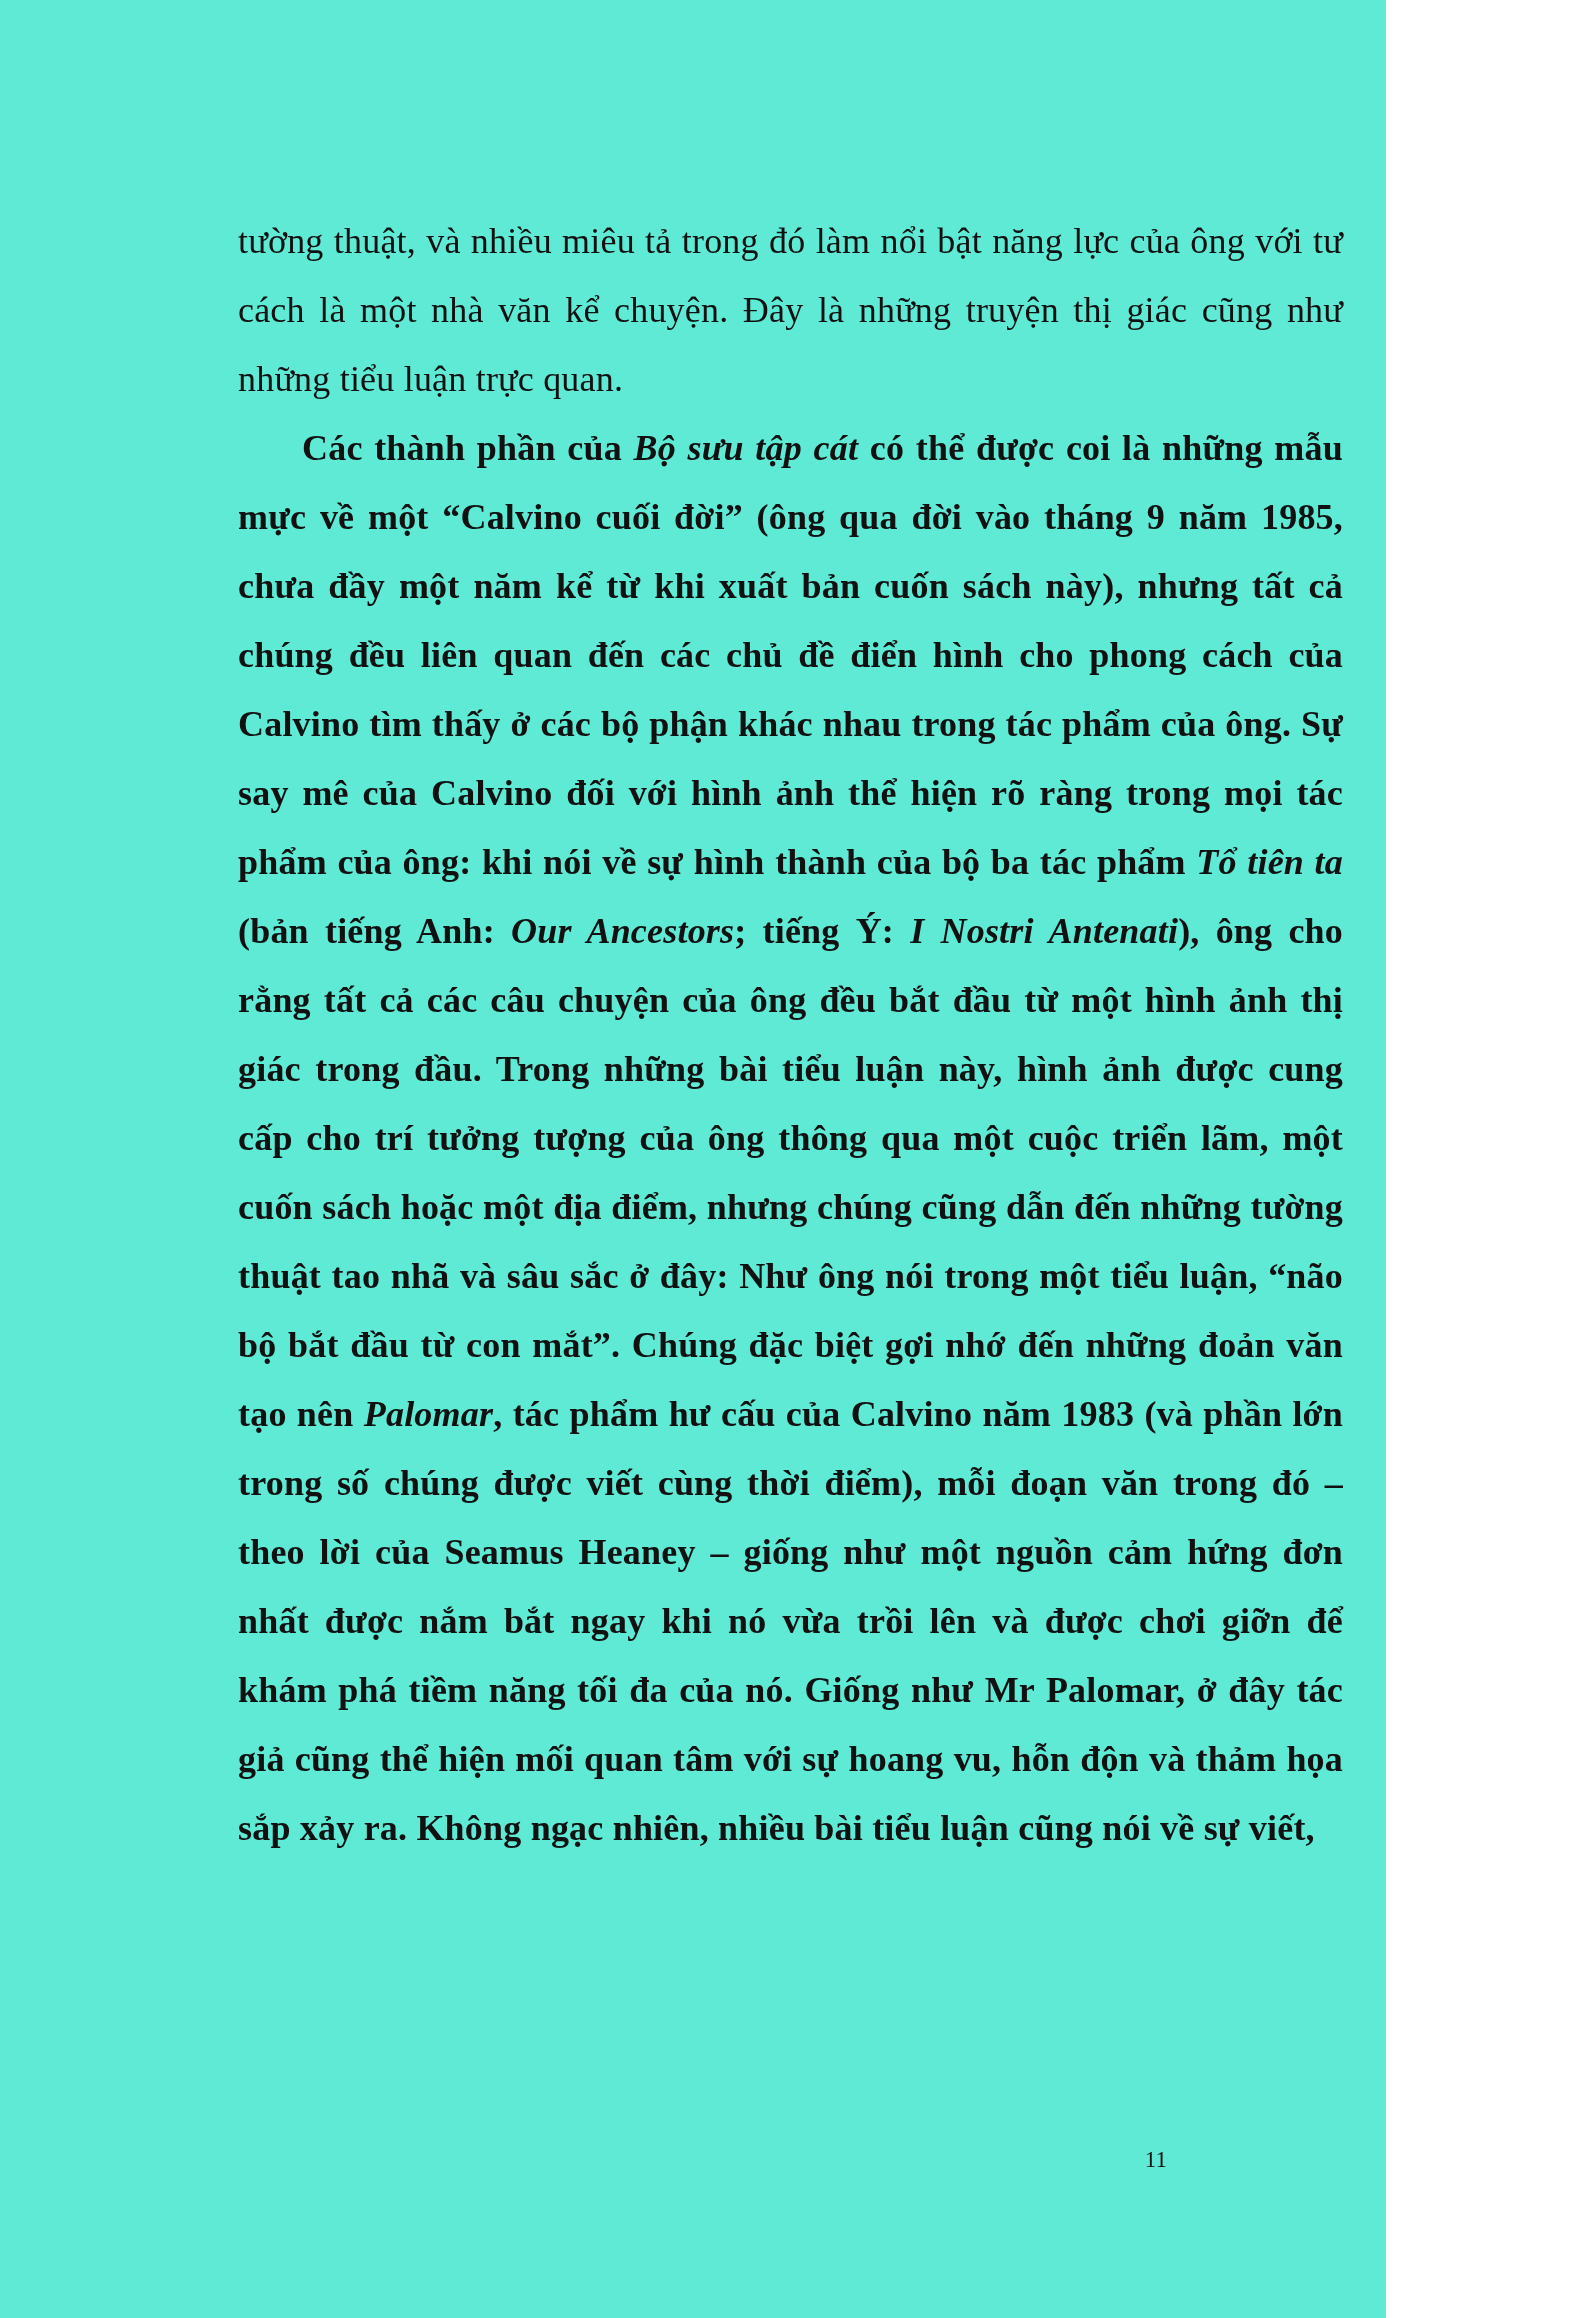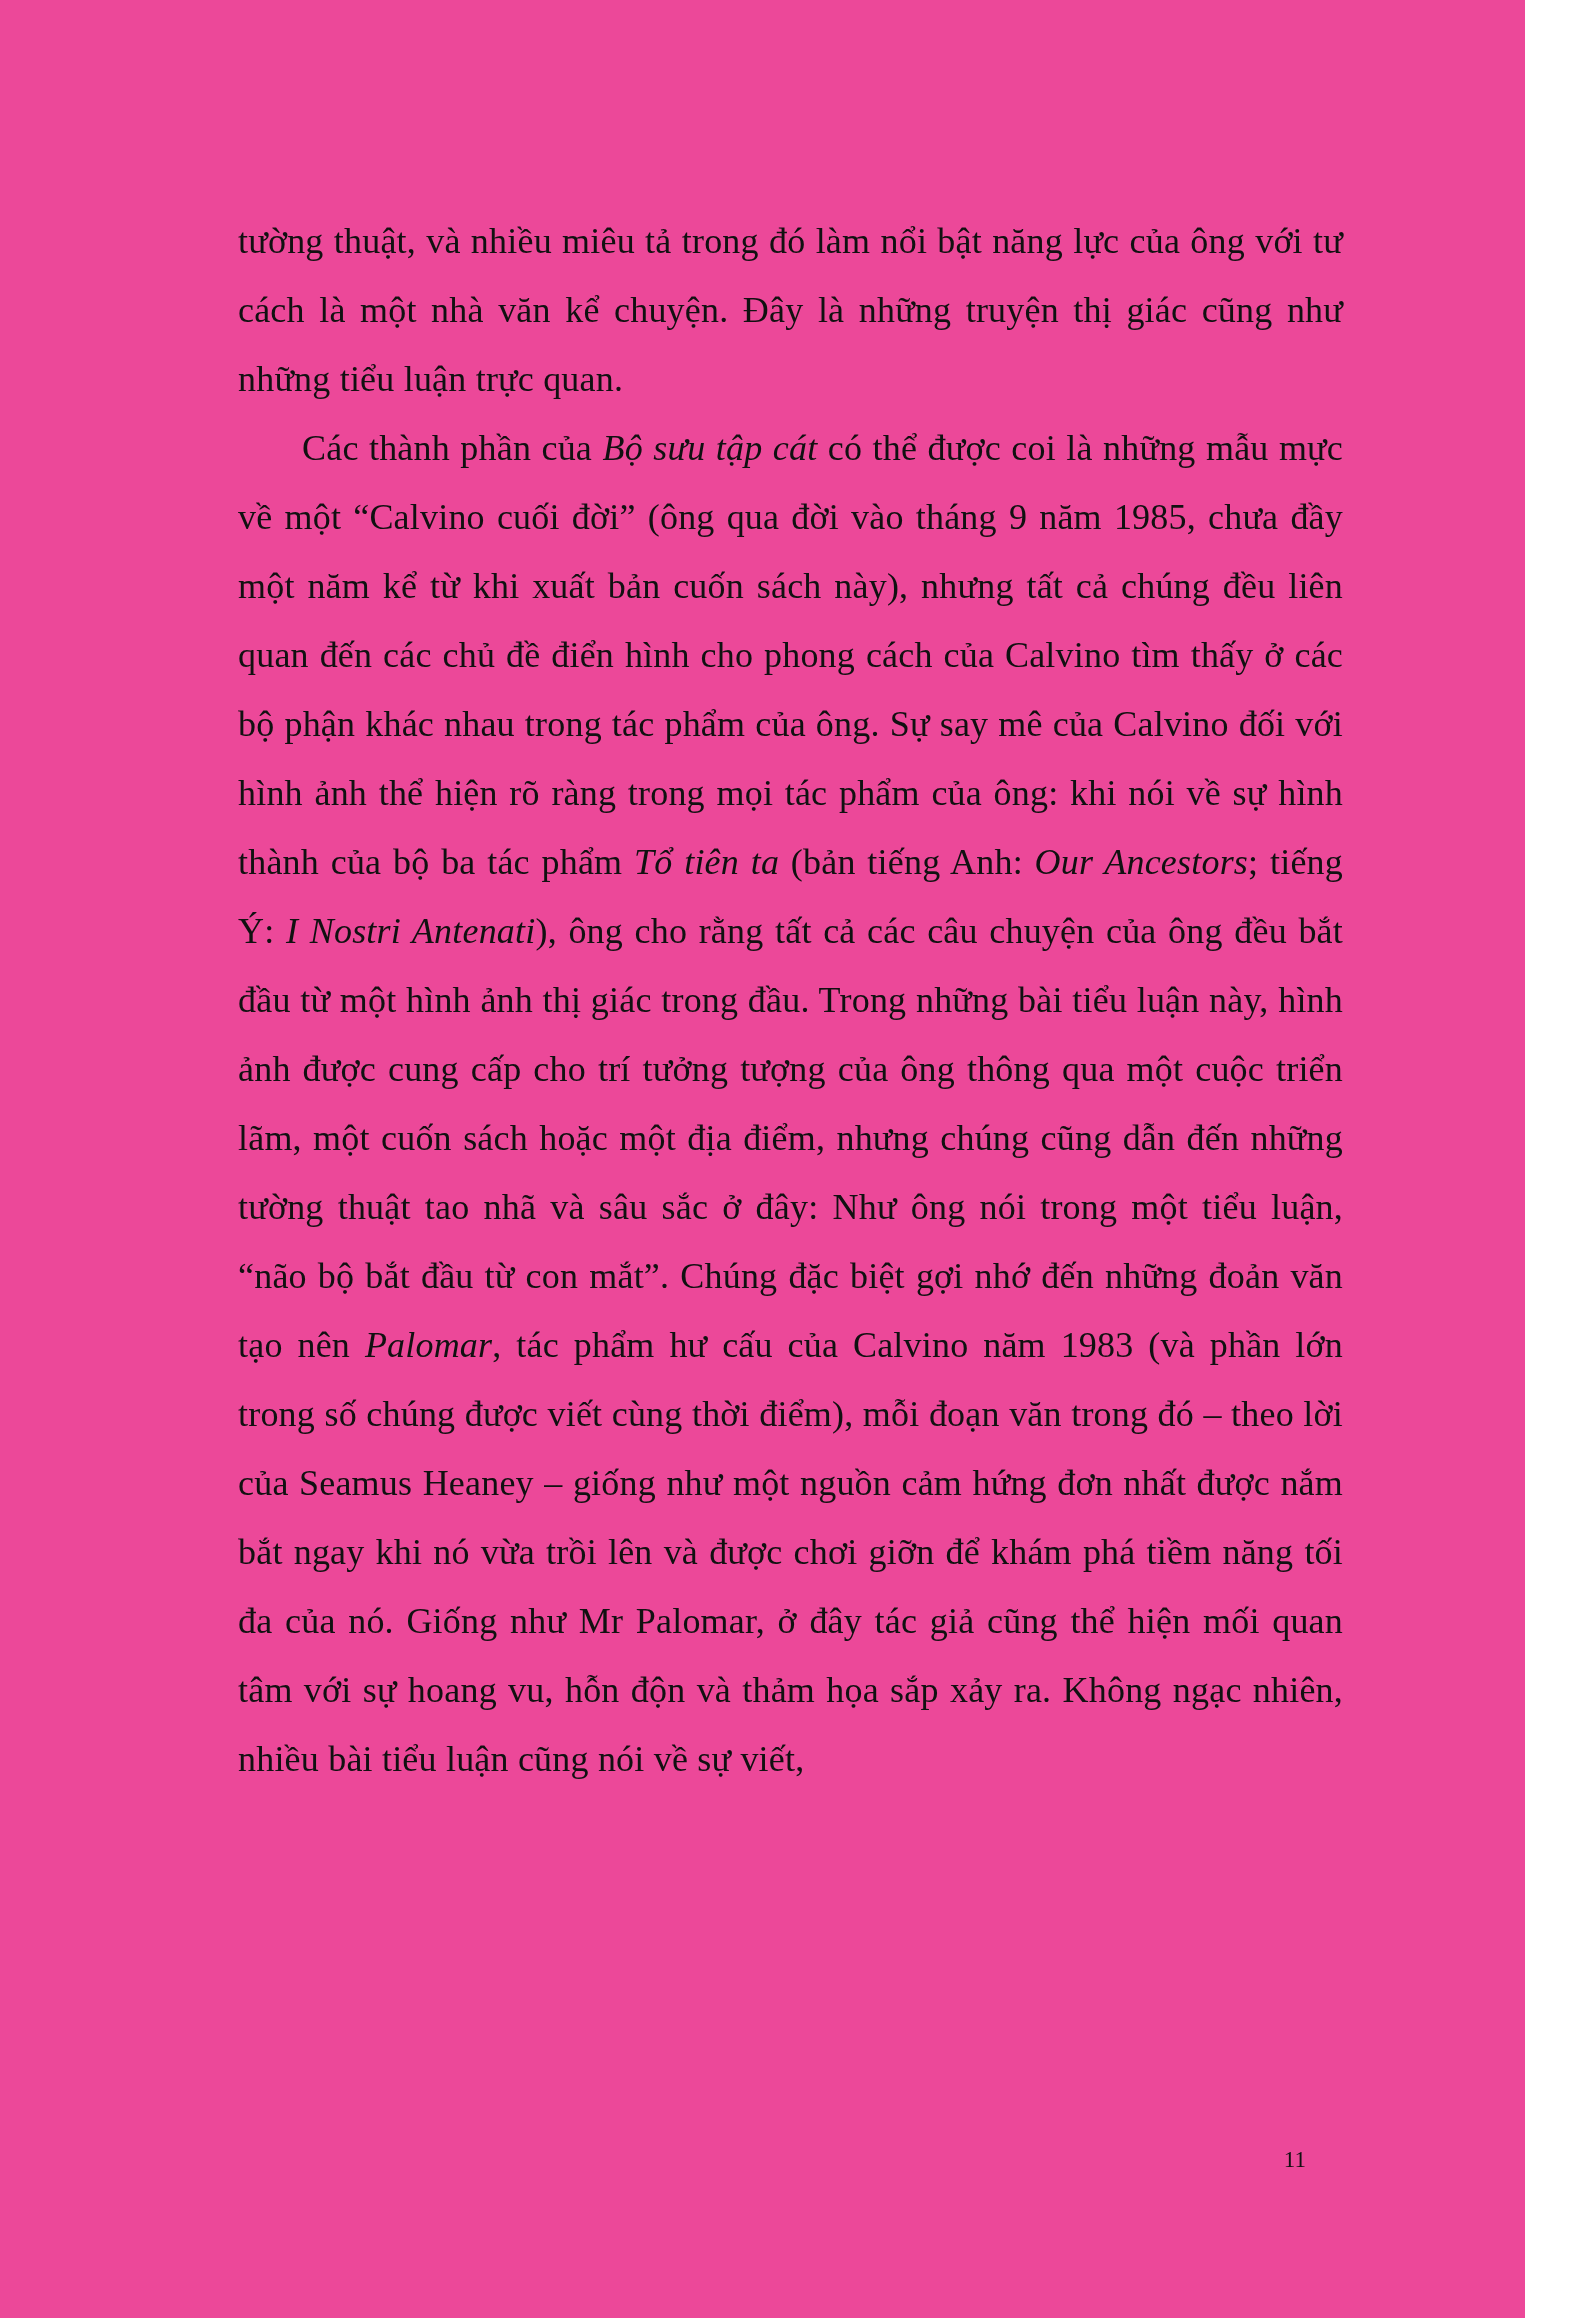--- a/index.html
+++ b/index.html
@@ -12,41 +12,42 @@
     height: 2319px;
     font-family: "Liberation Serif", serif;
     color: #000000;
     position: relative;
     overflow: hidden;
   }
   .page {
     position: absolute;
     left: 0;
     top: 0;
-    width: 1525px;
+    width: 1386px;
     height: 2319px;
-    background: #ec4899;
+    background: #5eead4;
   }
   .text-column {
     position: absolute;
     left: 238px;
     top: 207px;
     width: 1105px;
   }
   .para {
     margin: 0;
     font-size: 36px;
     line-height: 69px;
     text-align: justify;
     text-justify: inter-word;
     color: #111111;
     letter-spacing: 0.2px;
   }
   .para + .para {
     margin-top: 0;
+    font-weight: bold;
   }
   .para.indent {
     text-indent: 64px;
   }
   .page-number {
     position: absolute;
     right: 219px;
     top: 2148px;
     font-size: 23px;
     line-height: 1;

